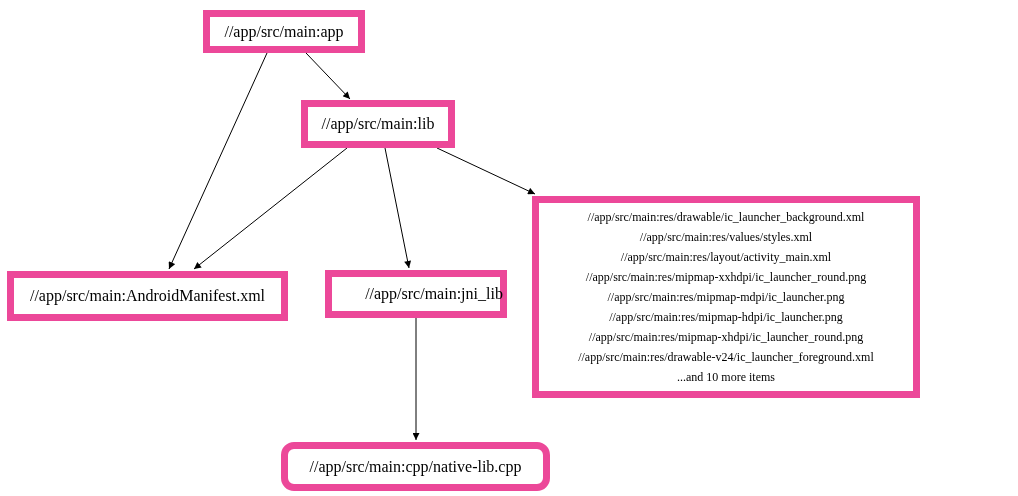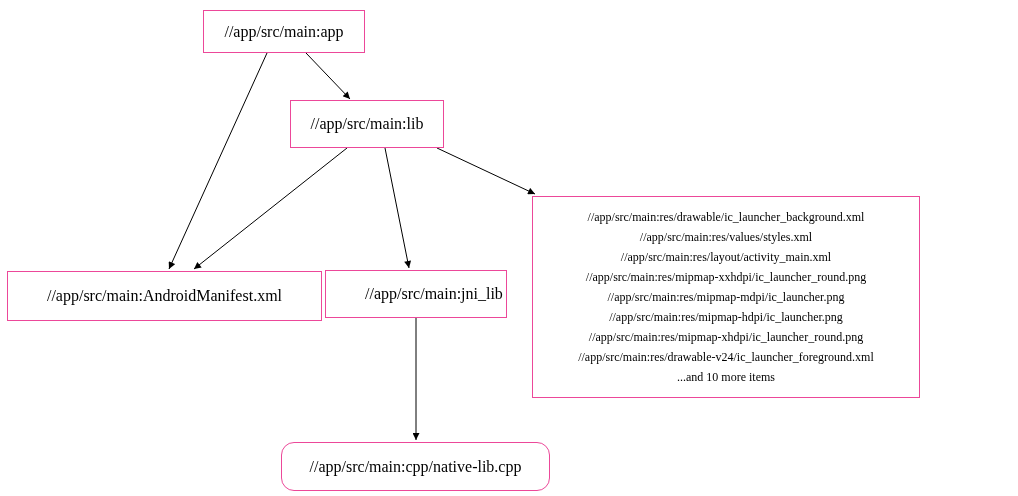--- a/index.html
+++ b/index.html
@@ -15,31 +15,31 @@
   }
   .edges-layer {
     position: absolute;
     left: 0; top: 0;
     width: 1018px; height: 496px;
   }
   .edges-layer line { stroke: #000000; stroke-width: 1; }
   .node {
     position: absolute;
     background: #ffffff;
-    border: 1px solid #ec4899;
+    border: 7px solid #ec4899;
     display: flex;
     align-items: center;
     justify-content: center;
     font-size: 16px;
     white-space: nowrap;
     text-align: center;
   }
   .node-app        { left: 203px; top: 10px;  width: 162px; height: 43px; }
-  .node-lib        { left: 290px; top: 100px; width: 154px; height: 48px; }
-  .node-manifest   { left: 7px;   top: 271px; width: 315px; height: 50px; }
+  .node-lib        { left: 301px; top: 100px; width: 154px; height: 48px; }
+  .node-manifest   { left: 7px;   top: 271px; width: 281px; height: 50px; }
   .node-jni-lib    { left: 325px; top: 270px; width: 182px; height: 48px; padding-left: 36px; }
   .node-native-lib { left: 281px; top: 442px; width: 269px; height: 49px; border-radius: 13px; }
   .node-res-group  {
     left: 532px; top: 196px; width: 388px; height: 202px;
     flex-direction: column;
     justify-content: center;
     line-height: 20px;
     font-size: 12px;
   }
   .node-res-group div { white-space: nowrap; }

